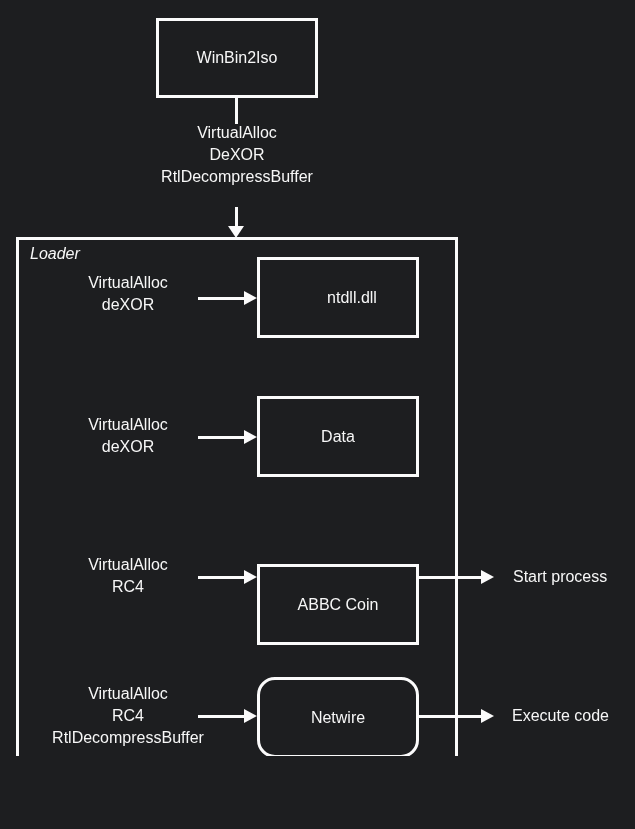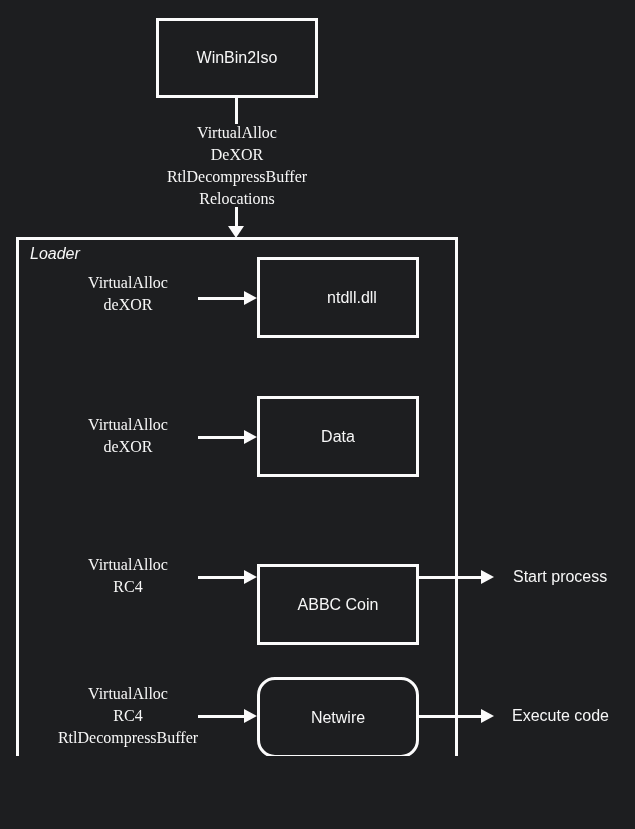--- a/index.html
+++ b/index.html
@@ -15,21 +15,21 @@
   }
   .node {
     position: absolute;
     border: 3px solid #fbfbfb;
     box-sizing: border-box;
     display: flex;
     align-items: center;
     justify-content: center;
     background: transparent;
   }
-  .steps { position: absolute; text-align: center; font-family: Liberation Serif, serif; }
+  .steps { position: absolute; text-align: center; }
   .step-line { line-height: 22px; white-space: nowrap; }
   .shaft-h { position: absolute; height: 3px; background: #fbfbfb; }
   .shaft-v { position: absolute; width: 3px; background: #fbfbfb; }
   .head-right {
     position: absolute; width: 0; height: 0;
     border-top: 7px solid transparent;
     border-bottom: 7px solid transparent;
     border-left: 13px solid #fbfbfb;
   }
   .head-down {
@@ -58,21 +58,20 @@
   <div class="node" style="left:156px; top:18px; width:162px; height:80px;">
     <span>WinBin2Iso</span>
   </div>
 
   <div class="shaft-v" style="left:235px; top:97px; height:27px;"></div>
 
   <div class="steps" style="left:112px; top:122px; width:250px;">
     <div class="step-line">VirtualAlloc</div>
     <div class="step-line">DeXOR</div>
     <div class="step-line">RtlDecompressBuffer</div>
-    <div class="step-line">Relocations</div>
   </div>
 
   <div class="shaft-v" style="left:235px; top:207px; height:20px;"></div>
   <div class="head-down" style="left:228px; top:226px;"></div>
 
   <div class="loader-box"></div>
   <div class="loader-label">Loader</div>
 
   <div class="steps" style="left:48px; top:272px; width:160px;">
     <div class="step-line">VirtualAlloc</div>

